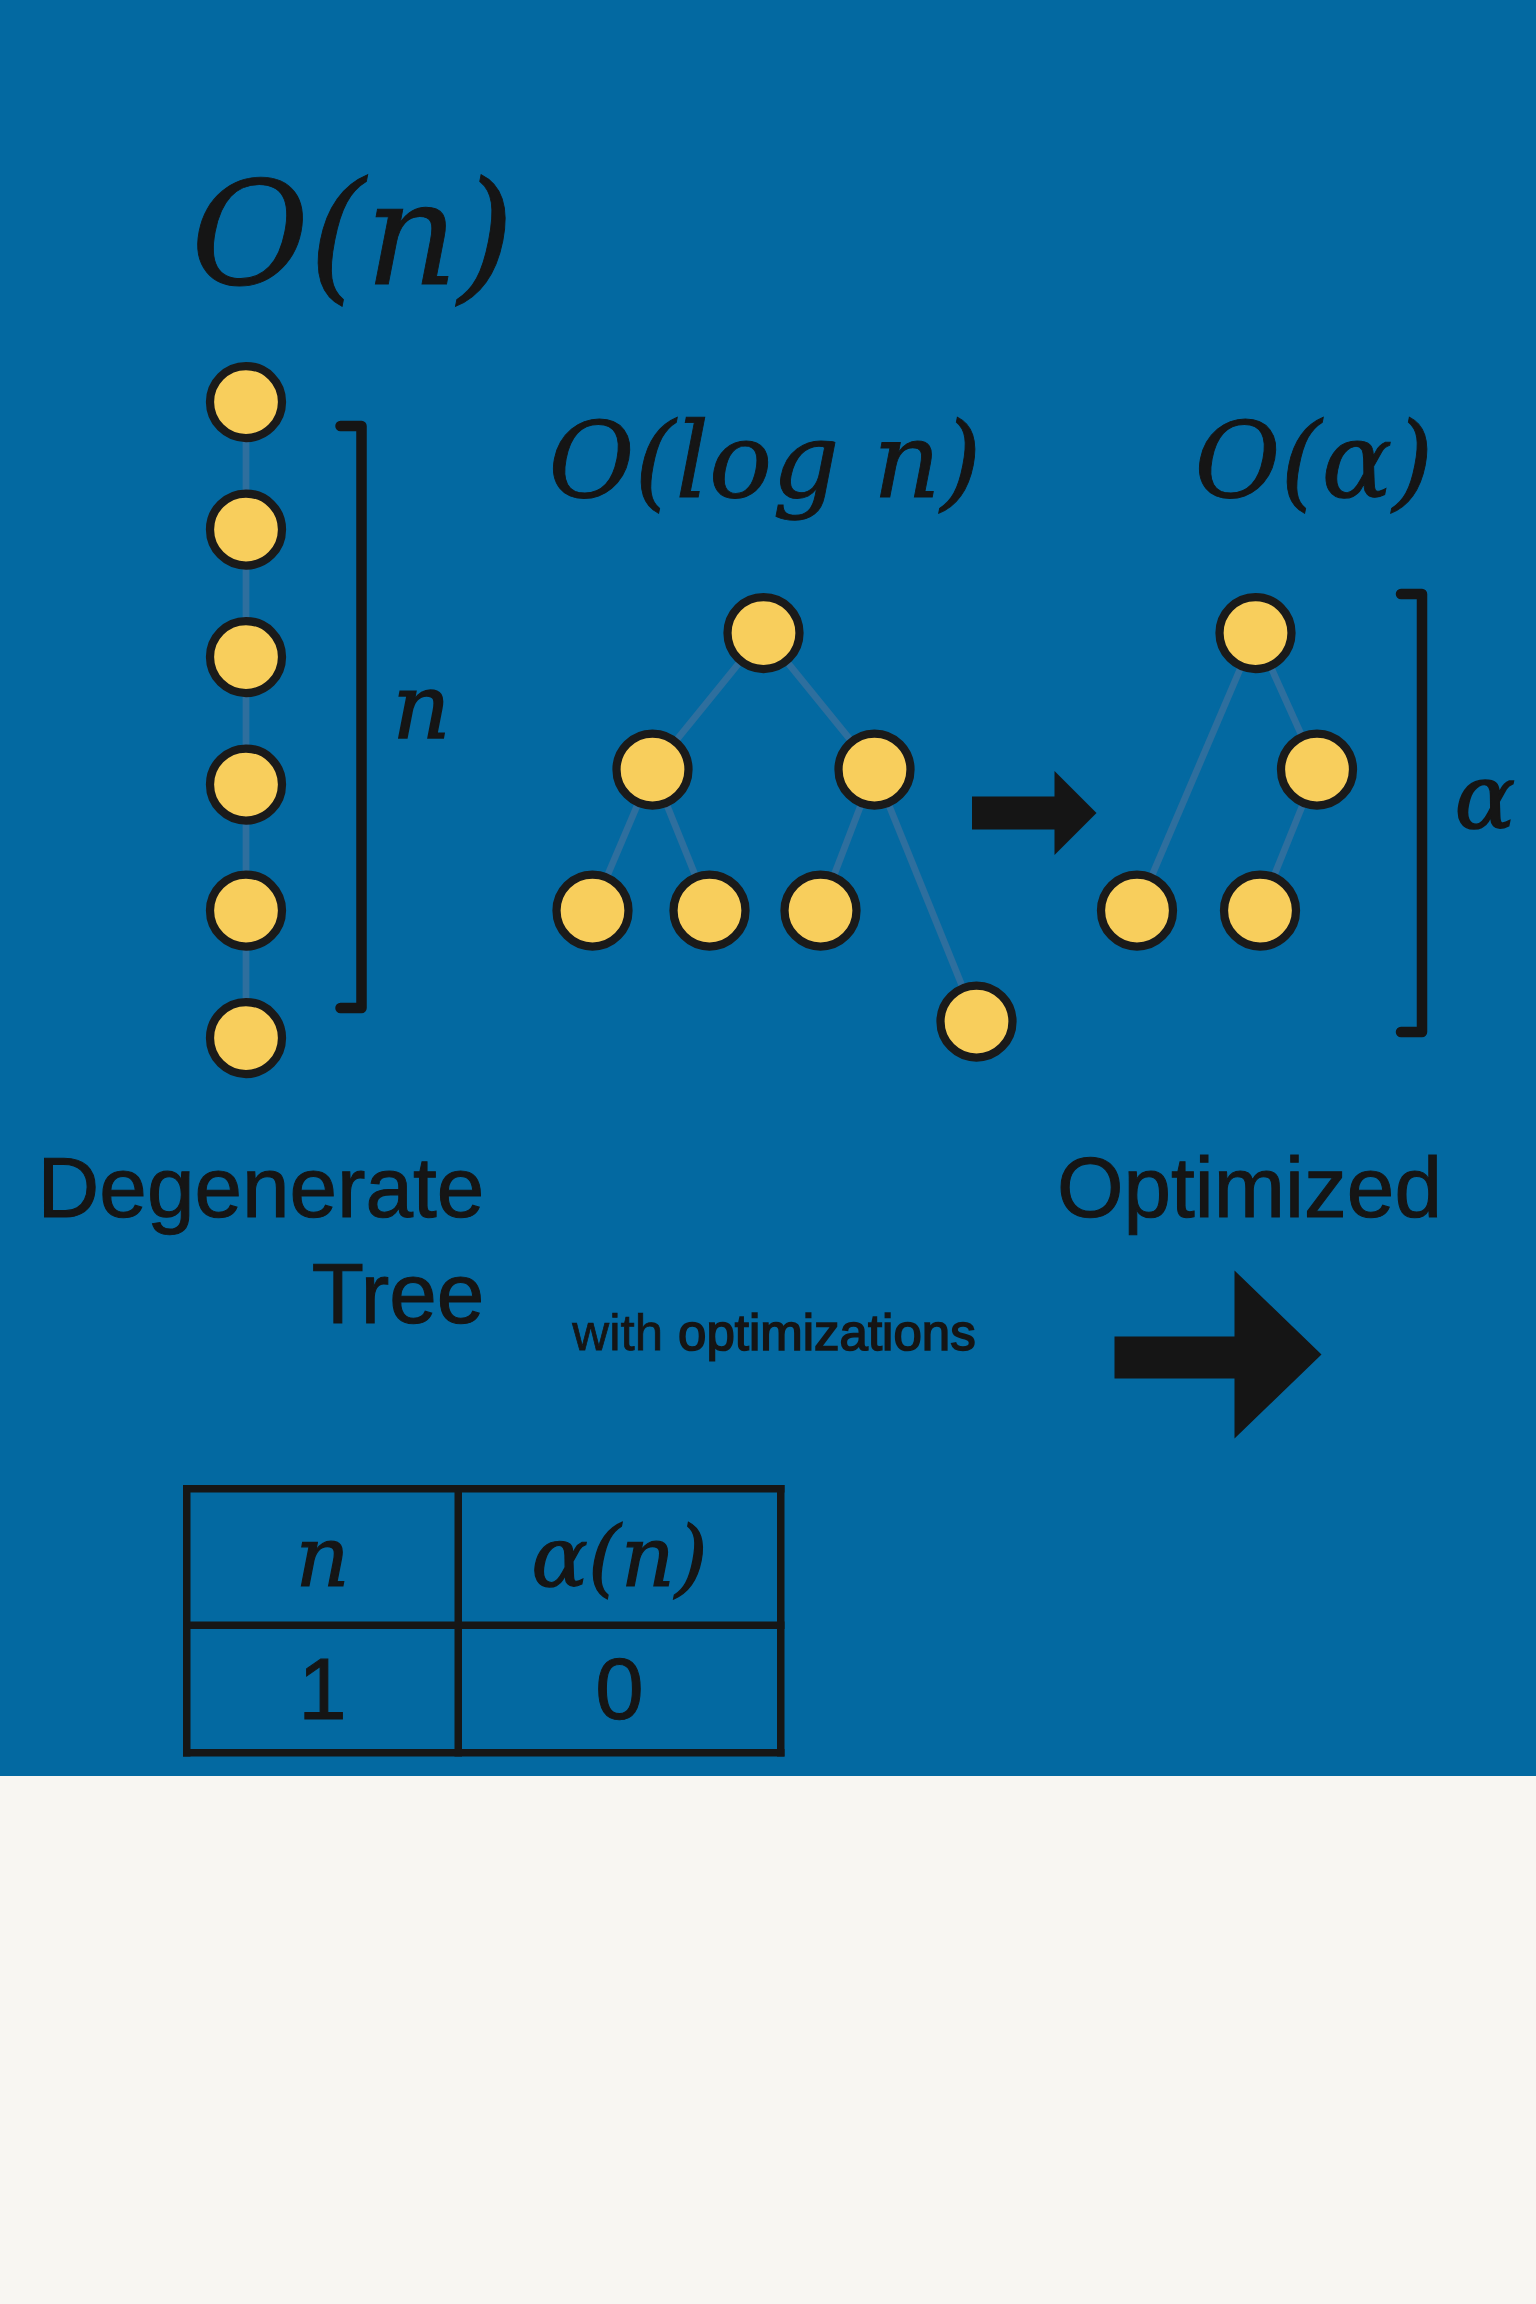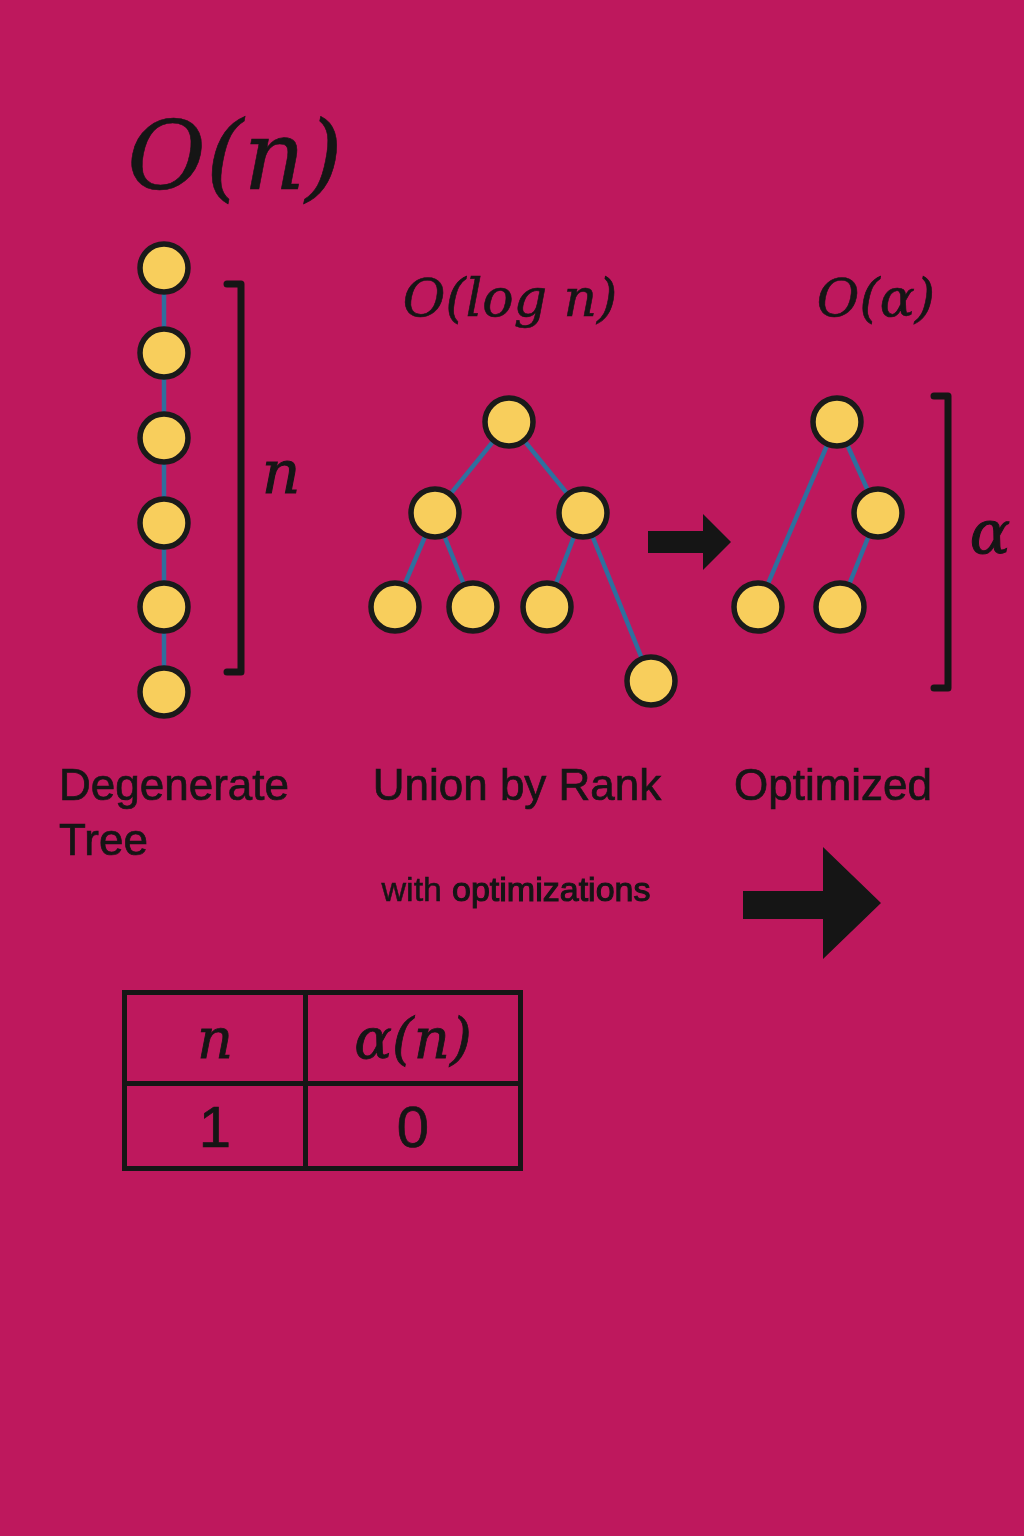--- a/index.html
+++ b/index.html
@@ -1,20 +1,20 @@
 <!DOCTYPE html>
 <html><head>
 <meta charset="utf-8">
 <style>
   html, body { margin: 0; padding: 0; background: #F8F6F2; }
   .page {
     position: relative;
     width: 1024px;
-    height: 1536px;
-    background: #be185d;
+    height: 1184px;
+    background: #0369a1;
     font-family: "Liberation Sans", sans-serif;
     color: #151515;
     overflow: hidden;
   }
   #diagram-svg {
     position: absolute;
     left: 0; top: 0;
     width: 1024px; height: 1536px;
   }
   .math {
@@ -22,34 +22,34 @@
     font-style: italic;
   }
   .complexity {
     position: absolute;
     transform: translateX(-50%);
     line-height: 1;
     white-space: nowrap;
     -webkit-text-stroke: 0.6px #151515;
   }
   .complexity.big   { font-size: 96px; }
-  .complexity.small { font-size: 52px; }
+  .complexity.small { font-size: 70px; }
   .bracket-label {
     position: absolute;
     transform: translateX(-50%);
     line-height: 1;
     font-size: 60px;
     -webkit-text-stroke: 1px #151515;
   }
   .tree-label {
     position: absolute;
     transform: translateX(-50%);
-    font-size: 44px;
+    font-size: 57px;
     line-height: 1.25;
-    text-align: left;
+    text-align: right;
     white-space: pre-line;
     -webkit-text-stroke: 0.7px #151515;
   }
   .caption {
     position: absolute;
     left: 516px;
     top: 872px;
     transform: translateX(-50%);
     font-size: 34px;
     line-height: 1;
@@ -141,21 +141,20 @@
 
   <div class="complexity small math" style="left:851px; top:272px;margin-left:25px;">O(α)</div>
 
   <div class="bracket-label math" style="left:281px; top:442px;">n</div>
 
   <div class="bracket-label math" style="left:990px; top:502px;">α</div>
 
   <div class="tree-label" style="left:174px; top:757px;">Degenerate
 Tree</div>
 
-  <div class="tree-label" style="left:517px; top:757px;">Union by Rank</div>
 
   <div class="tree-label" style="left:833px; top:757px;">Optimized</div>
 
   <div class="caption">
     <span class="prefix">with</span><span class="emph">optimizations</span>
   </div>
 
   <table class="alpha">
     <thead>
         <tr>

